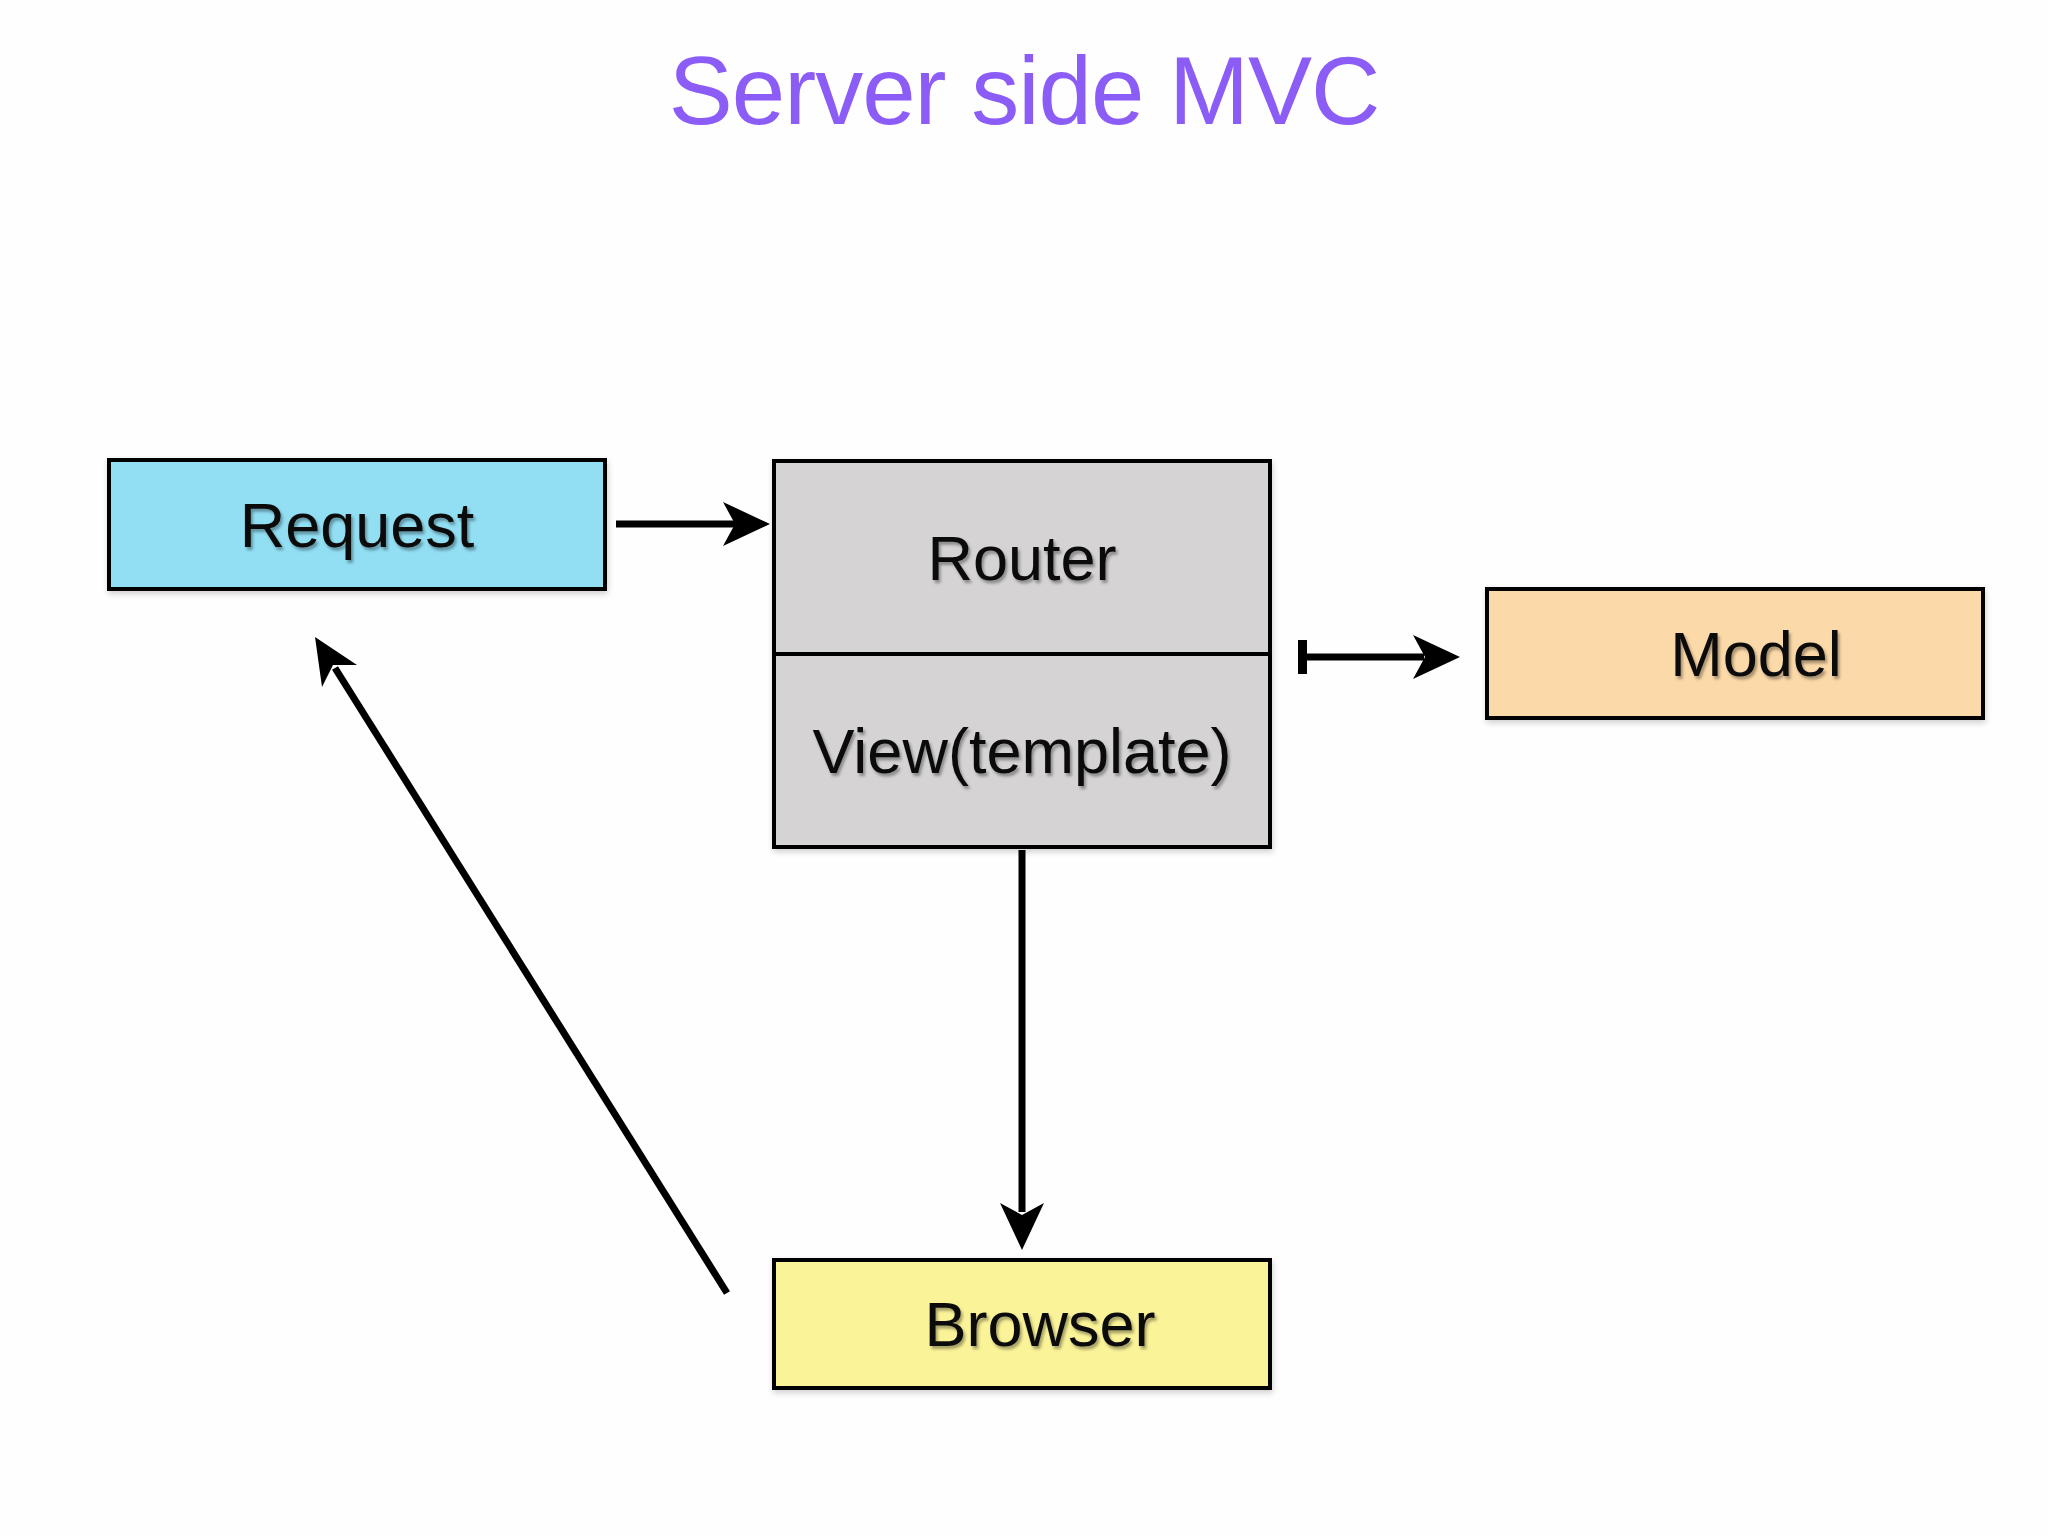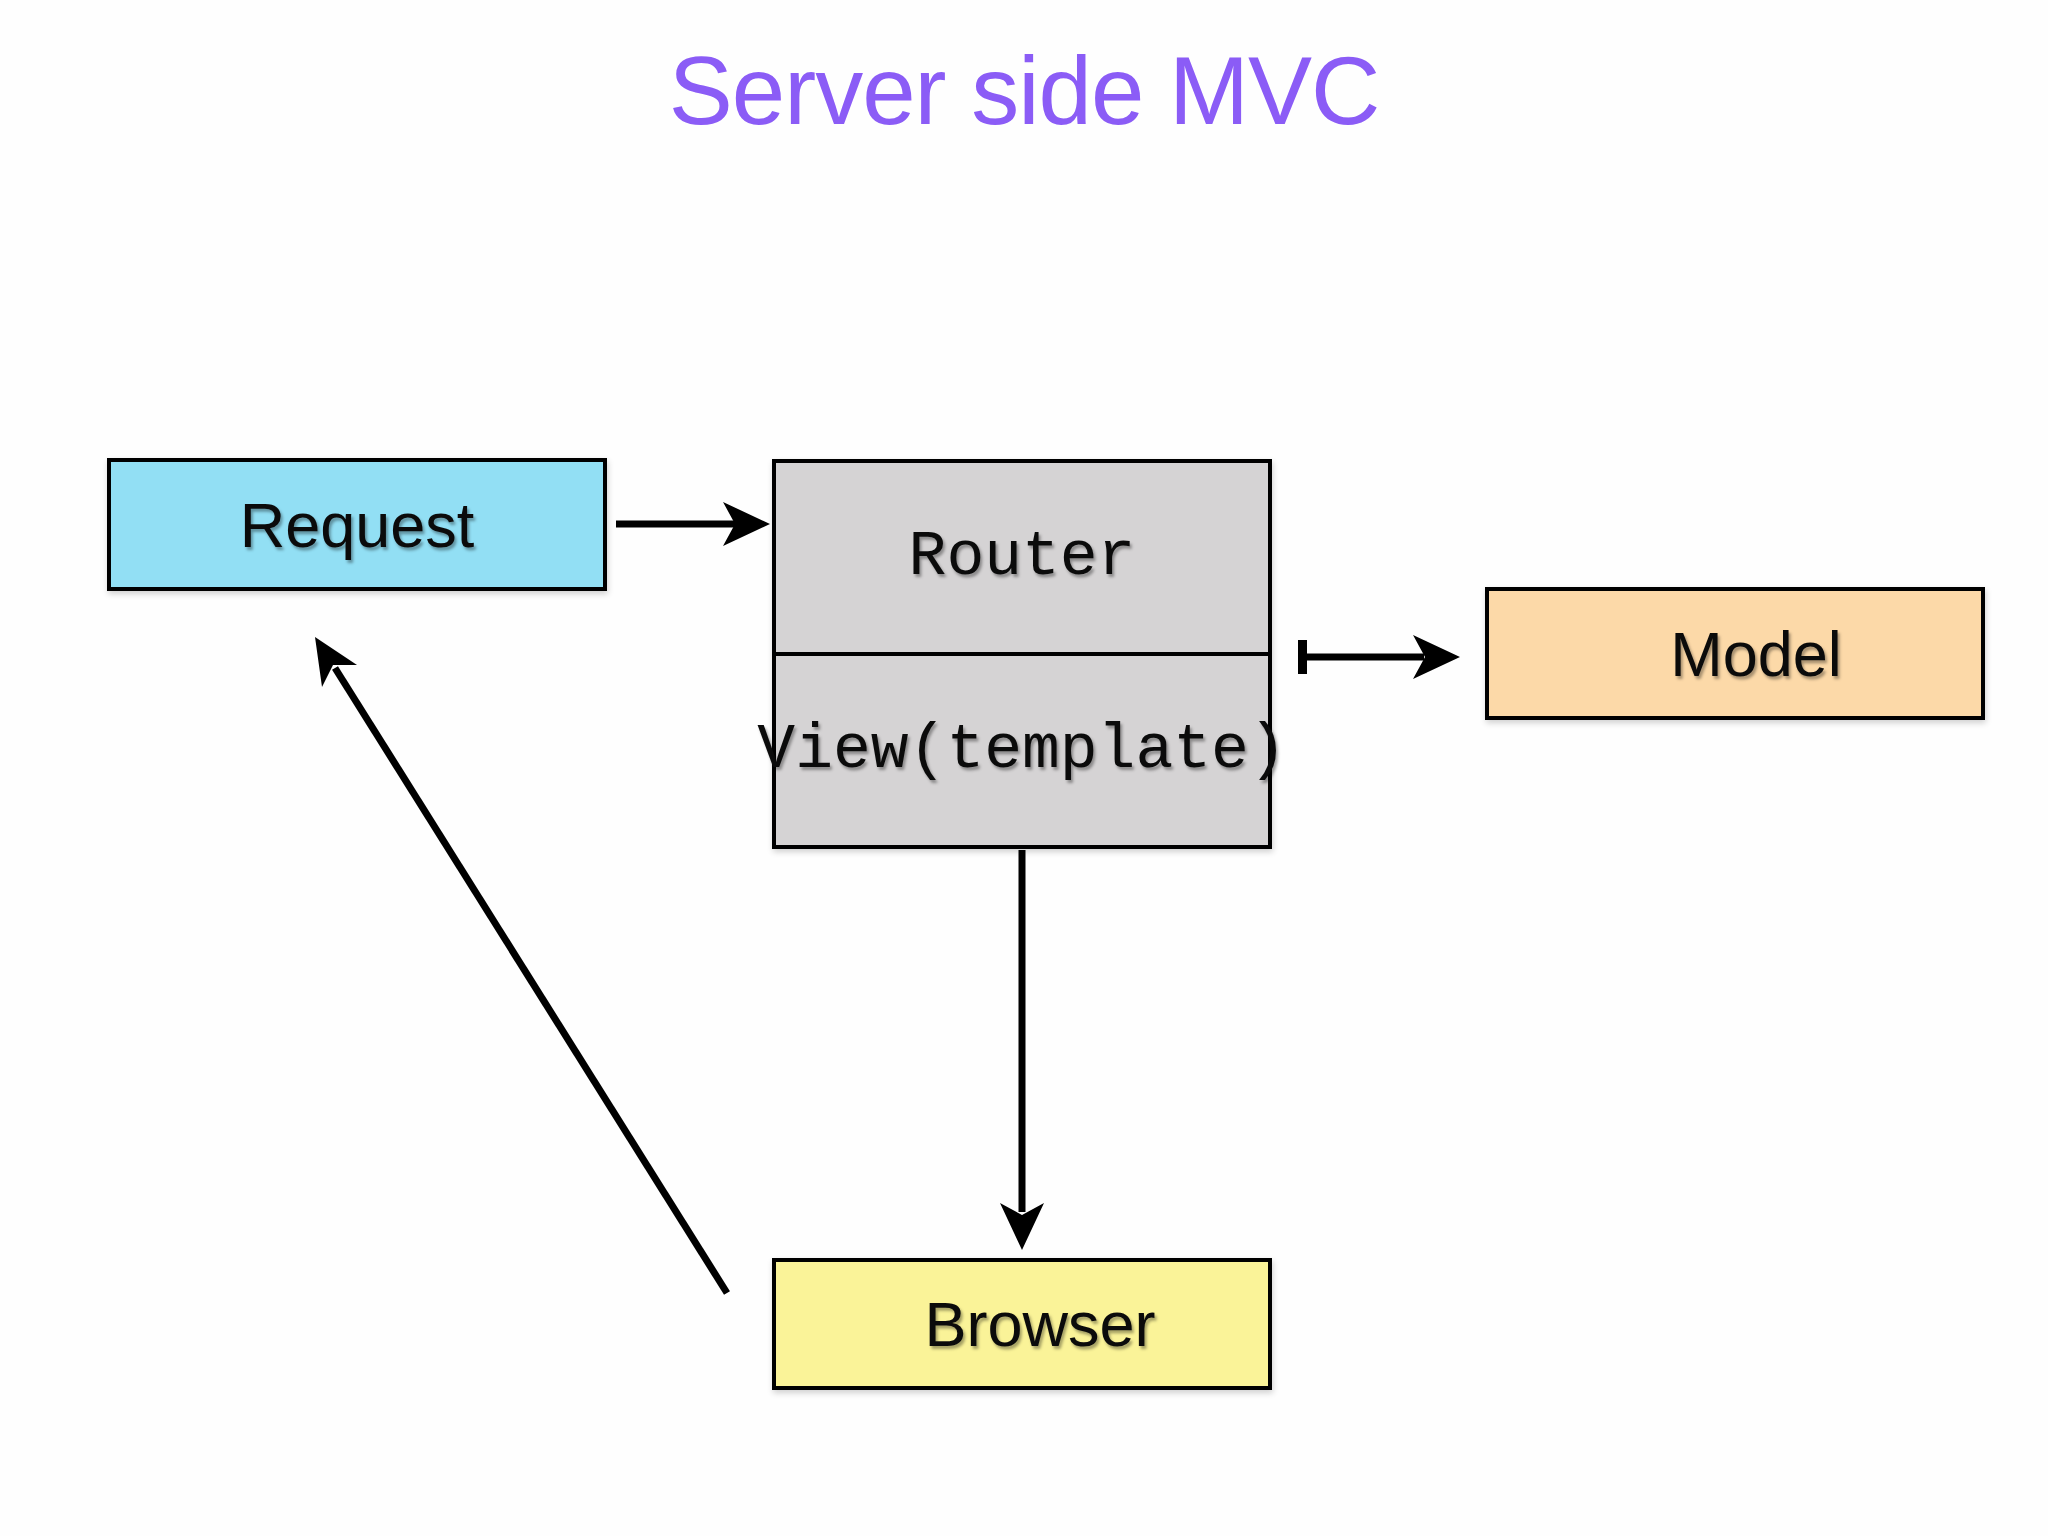--- a/index.html
+++ b/index.html
@@ -34,21 +34,20 @@
   #node-request{ left:107px; top:458px;  width:500px; height:133px; }
   #stack       { position:absolute; left:772px; top:459px; width:500px; height:390px;
                  box-sizing:border-box; border:4px solid #000;
                  display:flex; flex-direction:column;
                  box-shadow:1px 3px 6px rgba(0,0,0,0.18); }
   .stack-row{
     flex:1;
     display:flex; align-items:center; justify-content:center;
     font-size:63px; color:#0b0b0b;
     text-shadow:2px 3px 3px rgba(0,0,0,0.35);
-    font-family:Liberation Mono, monospace;
   }
   .stack-row + .stack-row{ border-top:4px solid #000; }
   #node-model  { left:1485px; top:587px;  width:500px; height:133px;padding-left:42px; }
   #node-browser{ left:772px;  top:1258px; width:500px; height:132px;padding-left:36px; }
   #arrow-layer{ position:absolute; left:0; top:0; width:2048px; height:1536px; }
   #arrow-layer line{ stroke:#000; stroke-width:7; }
   #arrow-layer polygon, #arrow-layer rect{ fill:#000; }
 </style>
 </head>
 <body>

